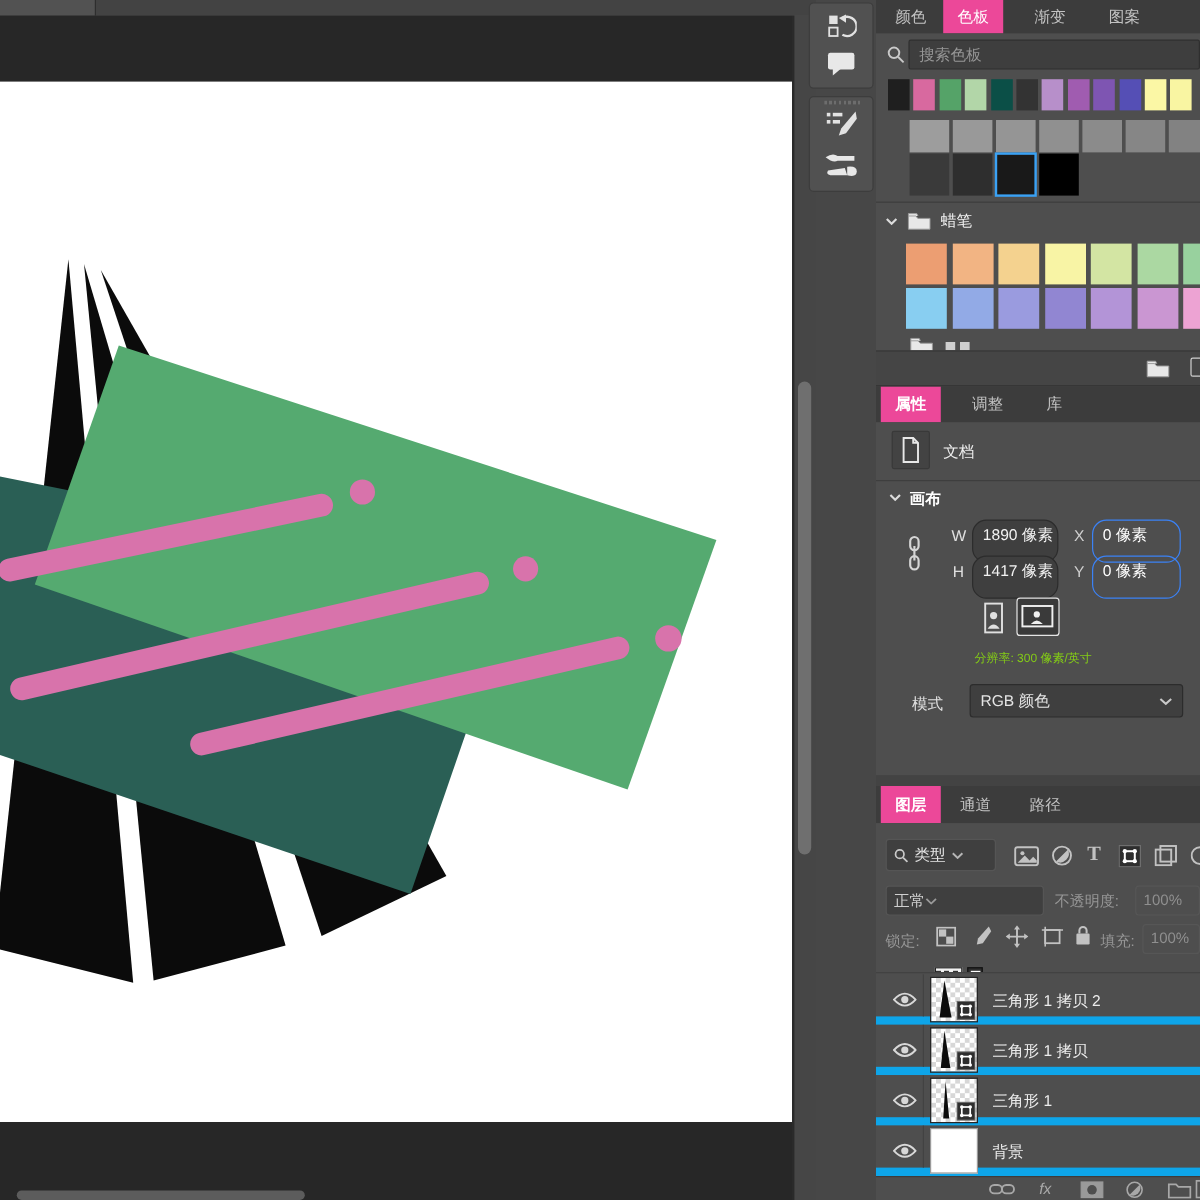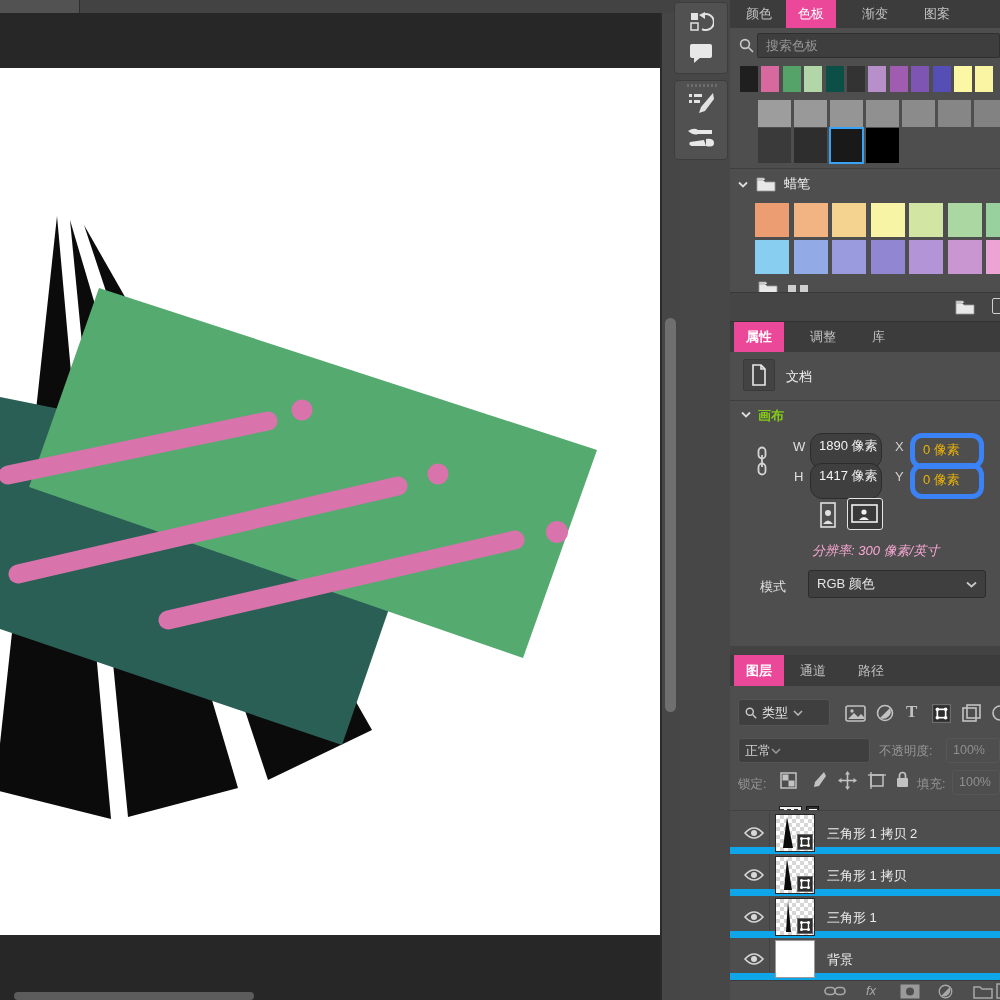--- a/index.html
+++ b/index.html
@@ -40,28 +40,28 @@
   .rd{left:758px;top:128px;gap:3px;} .rd .sw{width:33px;height:35px;}
   .rd .sw.sel{outline:2px solid #3aa2f5;outline-offset:-1px;}
   .rc1{left:755px;top:203px;gap:4.5px;} .rc1 .sw{width:34px;height:34px;}
   .rc2{left:755px;top:240px;gap:4.5px;} .rc2 .sw{width:34px;height:34px;}
 
   .group-row{position:absolute;left:738px;top:172px;height:24px;display:flex;align-items:center;gap:8px;font-size:13px;color:#f0f0f0;}
   .swatch-footer{position:absolute;left:730px;top:292px;width:270px;height:30px;background:#454545;border-top:1px solid #383838;border-bottom:1px solid #333;}
 
   
   .doc-icon-box{position:absolute;left:743px;top:359px;width:32px;height:32px;background:#434343;border:1px solid #393939;border-radius:2px;}
-  .section-label{font-size:13px;font-weight:bold;color:#84cc16;}
+  .section-label{font-size:13px;font-weight:bold;color:#ffffff;}
   .field-label{position:absolute;font-size:13px;color:#e0e0e0;}
   .input-box{position:absolute;height:36px;background:#3f3f3f;border:1px solid #2c2c2c;border-radius:12px;
              font-size:13px;color:#f2f2f2;line-height:24px;padding-left:8px;}
-  .input-box.disabled{background:transparent;border:5px solid #3b82f6;color:#eab308;}
+  .input-box.disabled{background:transparent;border:1px solid #3b82f6;color:#ffffff;}
   .orient-btn{position:absolute;border-radius:3px;}
   .orient-btn.active{background:#3a3a3a;border:1.5px solid #e5e5e5;}
-  .res-line{position:absolute;left:812px;top:542px;font-size:13px;color:#f9a8d4;font-style:italic;}
+  .res-line{position:absolute;left:812px;top:542px;font-size:10px;color:#84cc16;}
   .dropdown{position:absolute;background:#3f3f3f;border:1px solid #2c2c2c;border-radius:3px;
             font-size:13px;color:#e5e5e5;display:flex;align-items:center;padding:0 8px;}
   .dropdown .chev{margin-left:auto;}
 
   
   .combo{position:absolute;background:#3f3f3f;border:1px solid #555;border-radius:3px;display:flex;align-items:center;
          font-size:13px;color:#cfcfcf;padding:0 6px;}
   .gray-label{position:absolute;font-size:12.5px;color:#979797;}
   .val-box{position:absolute;height:25px;border:1px solid #565656;border-radius:3px;font-size:12.5px;color:#8f8f8f;
            line-height:23px;padding:0 6px;background:transparent;}

